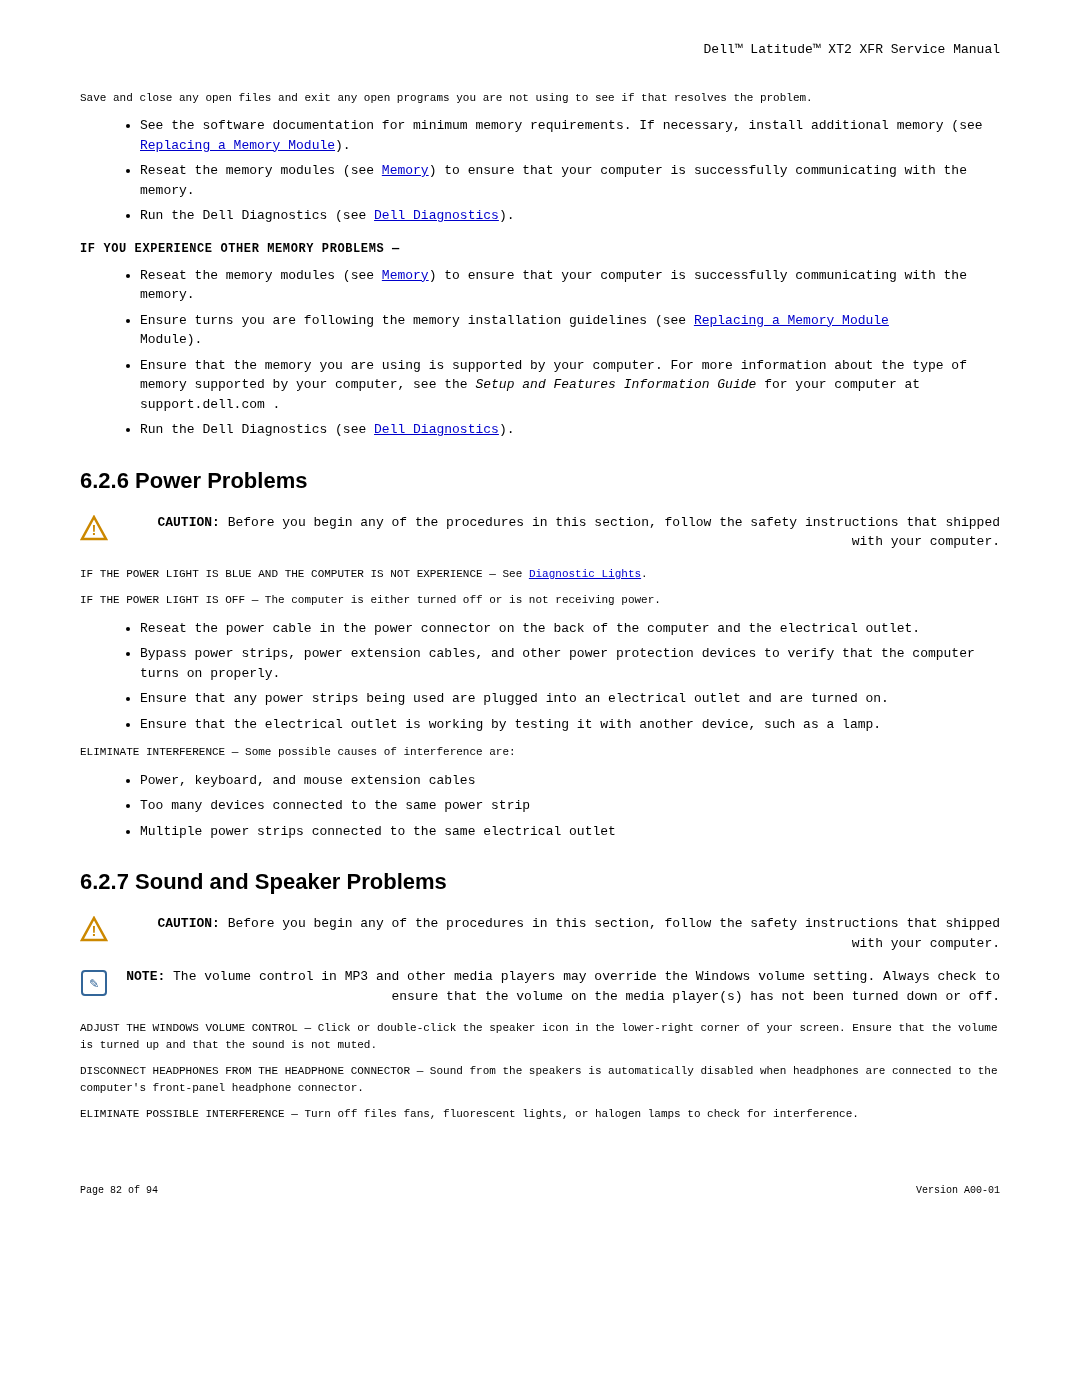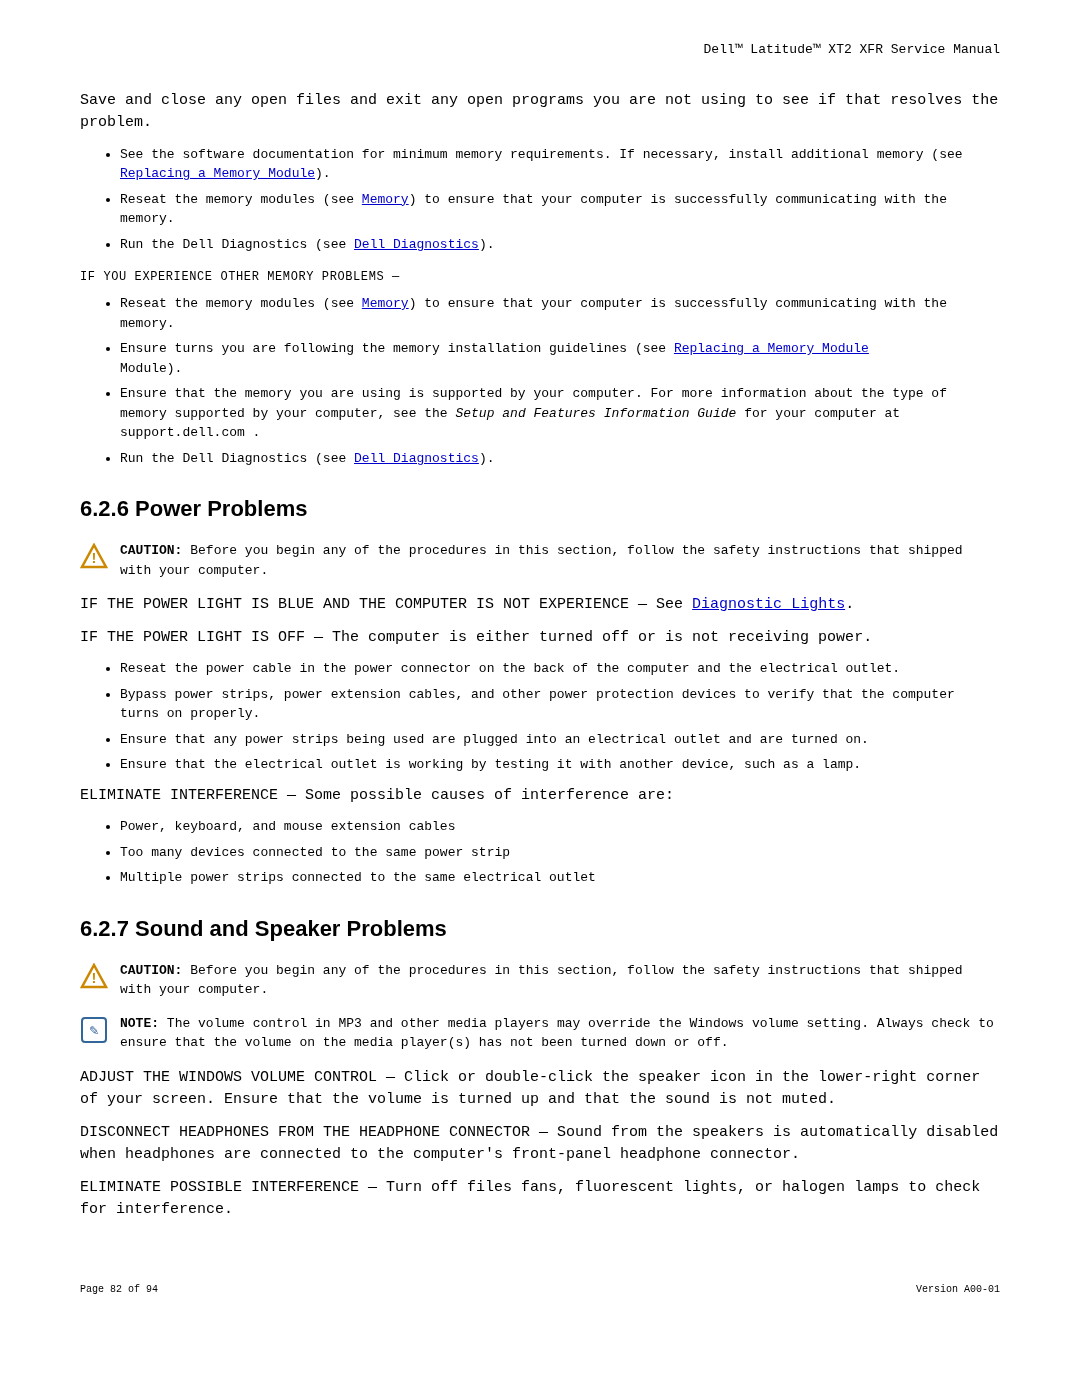--- a/index.html
+++ b/index.html
@@ -20,41 +20,41 @@
     }
 
     .page-header {
       text-align: right;
       margin-bottom: 30px;
       font-size: 13px;
     }
 
     .body-text {
       margin-bottom: 10px;
-      font-size: 15px;
+      font-size: 11px;
     }
 
     ul {
-      margin-left: 40px;
+      margin-left: 60px;
       margin-bottom: 10px;
     }
 
     ul li {
       margin-bottom: 6px;
       font-size: 13px;
     }
 
     a {
       color: #0000cc;
       text-decoration: underline;
     }
 
     .section-label {
       font-size: 12px;
-      font-weight: normal;
+      font-weight: bold;
       margin-top: 14px;
       margin-bottom: 8px;
       letter-spacing: 0.05em;
     }
 
     h2.section-title {
       font-size: 22px;
       font-weight: bold;
       margin-top: 24px;
       margin-bottom: 16px;
@@ -84,20 +84,21 @@
 
     .note-icon {
       flex-shrink: 0;
       width: 28px;
       height: 28px;
       margin-top: 2px;
     }
 
     .caution-text {
       font-size: 13px;
+      text-align: right;
     }
 
     .caution-text strong {
       color: #000;
     }
 
     .page-footer {
       display: flex;
       justify-content: space-between;
       margin-top: 50px;

